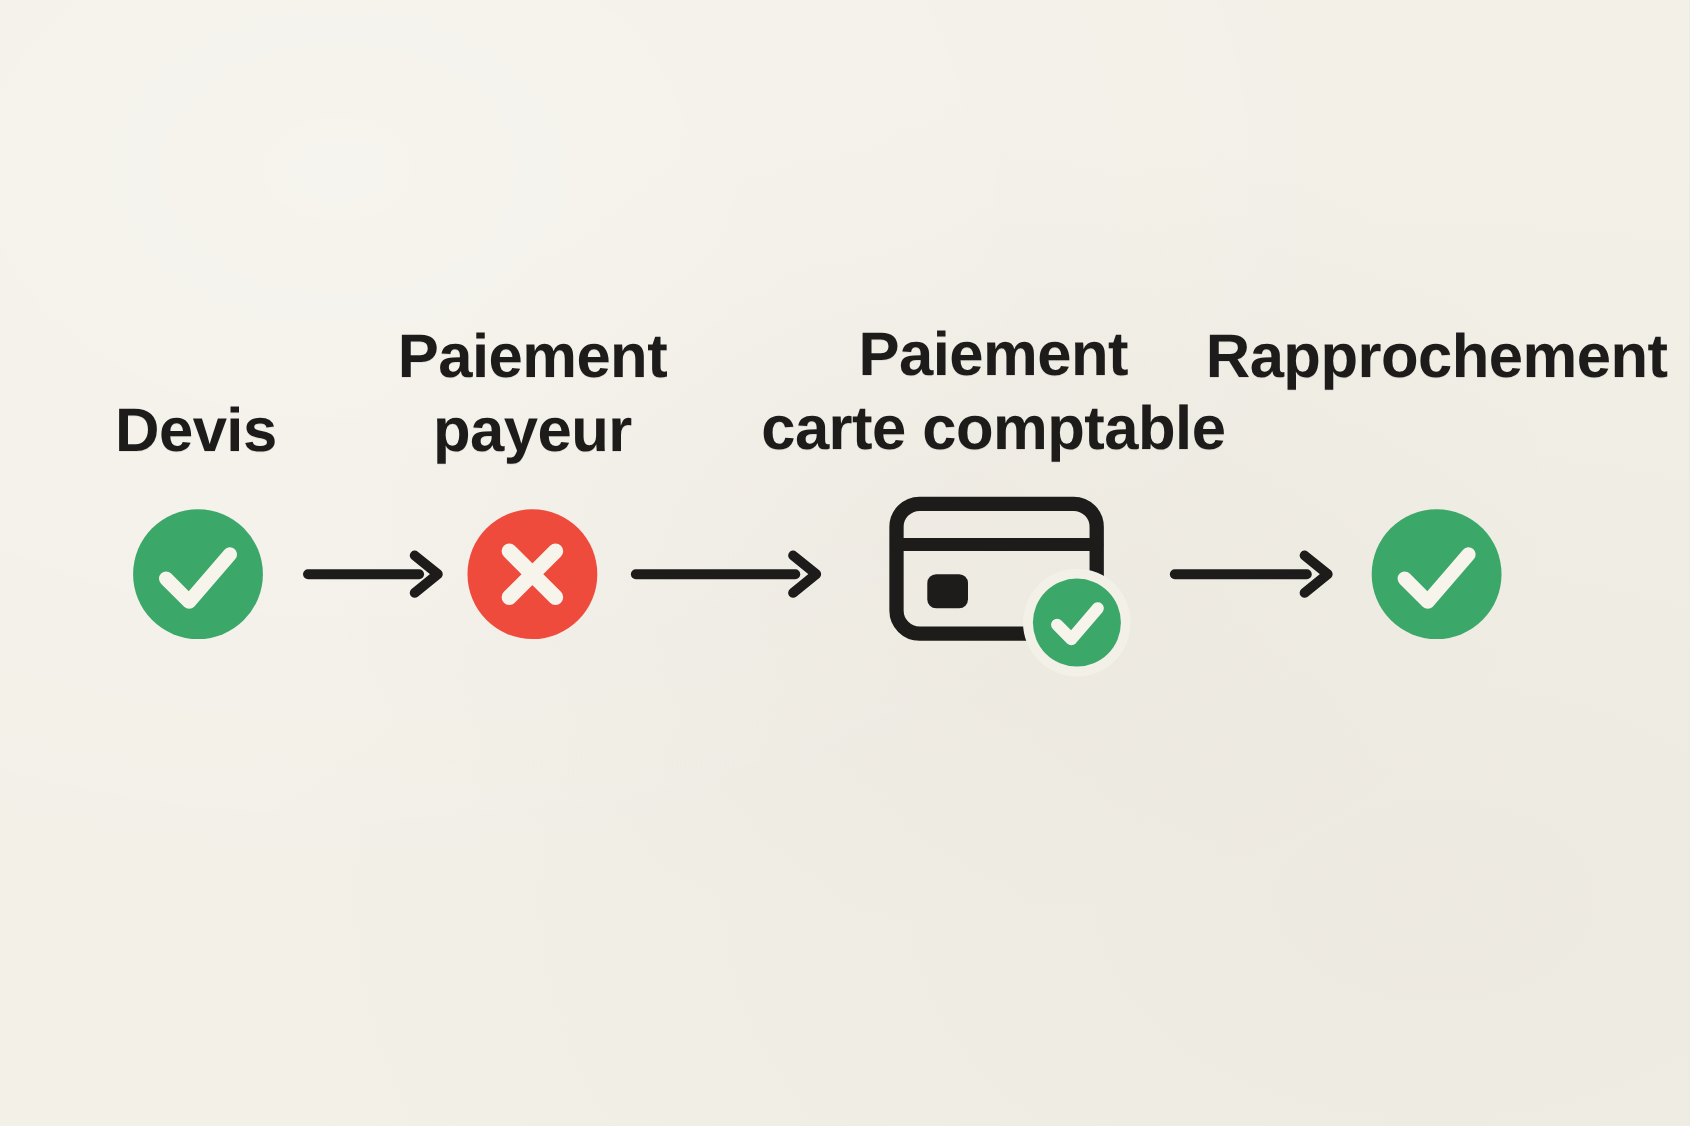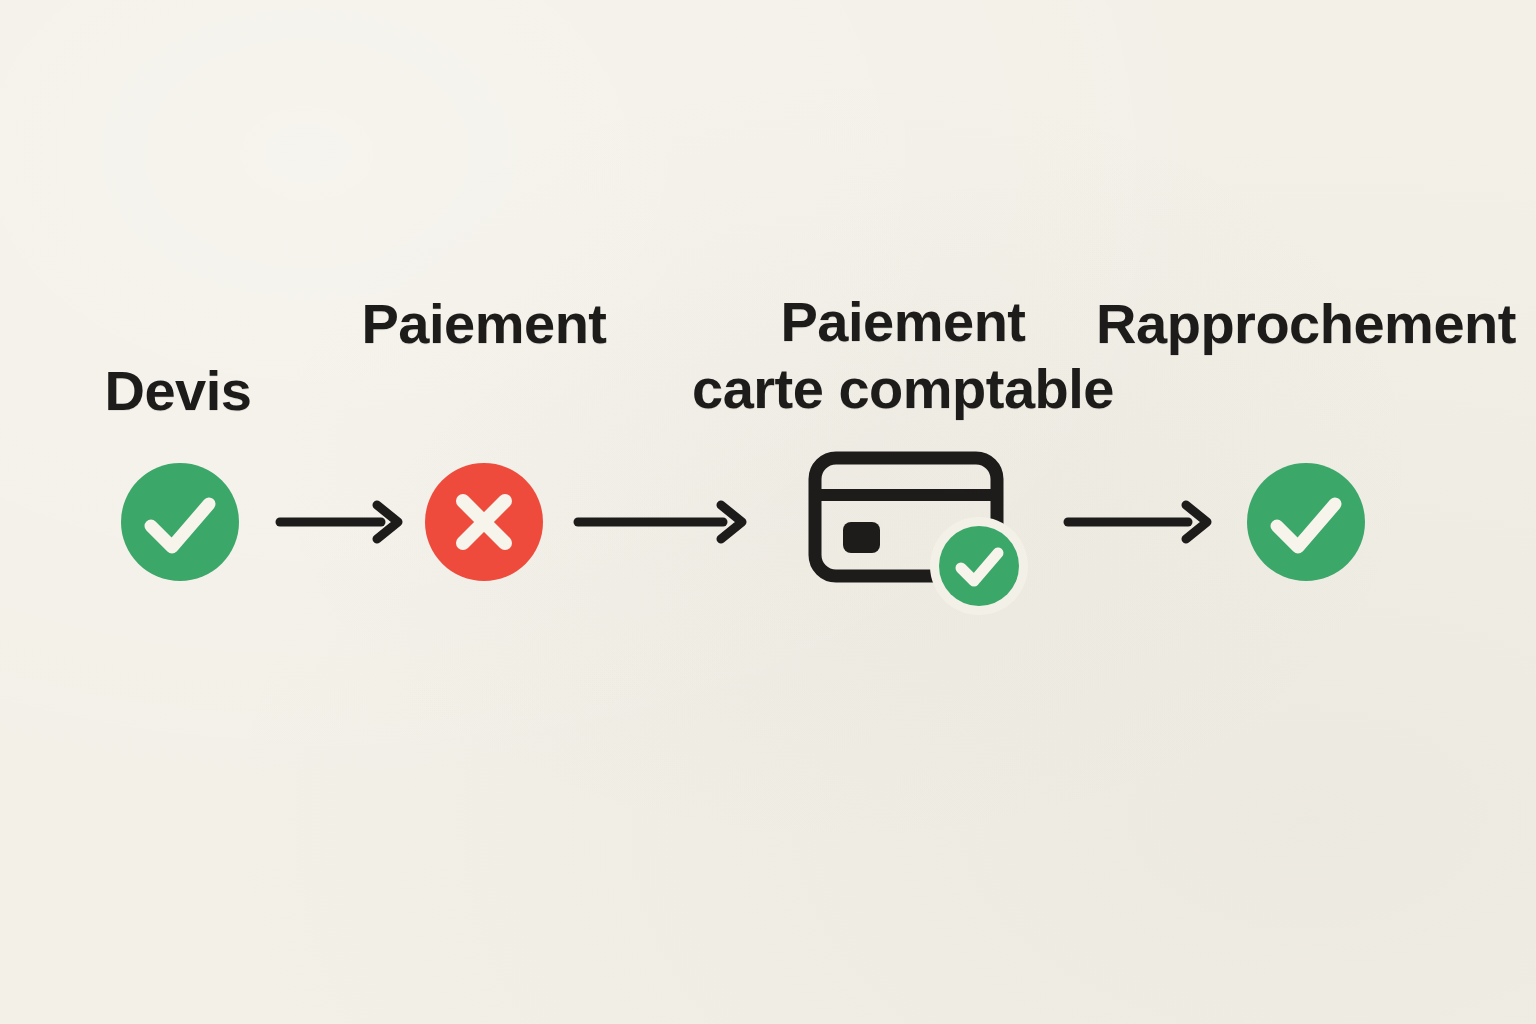--- a/index.html
+++ b/index.html
@@ -53,20 +53,21 @@
 <body>
 
 <div class="canvas">
 
   <div class="step-label" style="left:178px; top:357px;">
     <div>Devis</div>
   </div>
 
   <div class="step-label" style="left:484px; top:290px;">
     <div>Paiement</div>
+    <div>payeur</div>
   </div>
 
   <div class="step-label" style="left:903px; top:288px;">
     <div>Paiement</div>
     <div>carte comptable</div>
   </div>
 
   <div class="step-label" style="left:1306px; top:290px;">
     <div>Rapprochement</div>
   </div>

